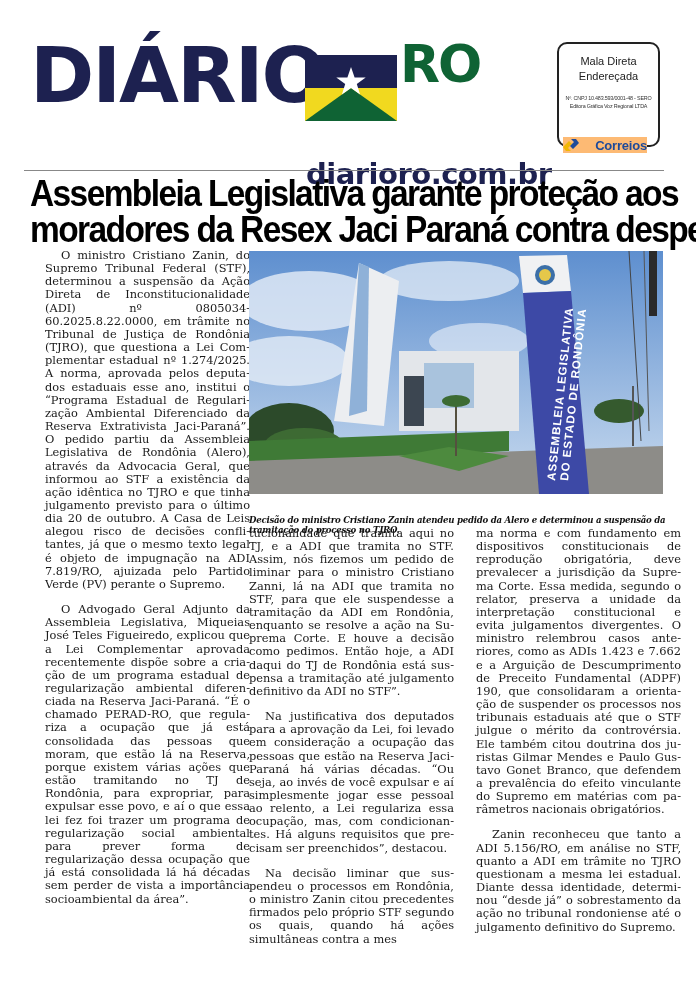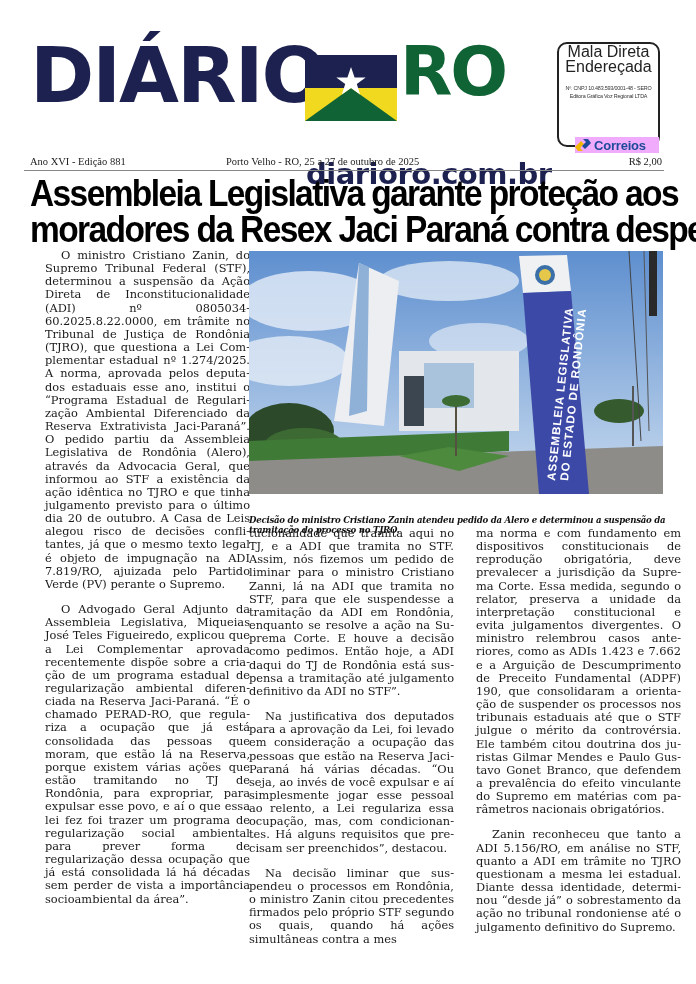--- a/index.html
+++ b/index.html
@@ -12,41 +12,41 @@
       position: absolute; left: 30px; top: 38px;
       font-family: "DejaVu Sans", sans-serif; font-weight: 900;
       font-size: 76px; letter-spacing: -2px; line-height: 1;
       color: #1d2150; transform: scaleX(1.02); transform-origin: left;
     }
     .flag { position: absolute; left: 305px; top: 55px; width: 92px; width: 92px; height: 66px; overflow: hidden; }
     .flag svg { display: block; }
     .logo-ro {
       position: absolute; left: 400px; top: 38px;
       font-family: "DejaVu Sans", sans-serif; font-weight: 900;
-      font-size: 68px; letter-spacing: -2px; line-height: 1;
+      font-size: 52px; letter-spacing: -2px; line-height: 1;
       color: #0f6334;
     }
     .logo-url {
       position: absolute; left: 306px; top: 116px;
       font-family: "DejaVu Sans", sans-serif; font-weight: bold;
       font-size: 29px; letter-spacing: -0.5px; line-height: 1;
       color: #1d2150;
       margin-top: 44px;
     }
 
     .mail-box {
       position: absolute; left: 557px; top: 42px; width: 103px; height: 105px;
       border: 2px solid #222; border-radius: 10px;
       font-family: "Liberation Sans", sans-serif; text-align: center;
     }
-    .mail-title { font-size: 16px; line-height: 15px; color: #222; }
+    .mail-title { margin-top: 10px; font-size: 11px; line-height: 15px; color: #222; }
     .mail-small { margin-top: 10px; font-size: 5.4px; line-height: 8px; color: #333; white-space: nowrap; letter-spacing: -0.2px; }
     .correios {
-      position: absolute; left: 16px; bottom: -8px; width: 84px; height: 16px;
-      background: #f0abfc; display: flex; align-items: center; justify-content: flex-start; gap: 3px;
+      position: absolute; left: 4px; bottom: -8px; width: 84px; height: 16px;
+      background: #fdba74; display: flex; align-items: center; justify-content: space-between; gap: 3px;
     }
     .correios-icon { width: 16px; height: 14px; display: inline-block; }
     .correios-label { font-family: "Liberation Sans", sans-serif; font-size: 13px; color: #1e4a9a; font-weight: bold; letter-spacing: -0.2px; }
 
     .edition-row {
       position: absolute; left: 30px; top: 156px; width: 632px; height: 14px;
       font-family: "Liberation Serif", serif; font-size: 10.5px; color: #222;
     }
     .edition-left { position: absolute; left: 0; top: 0; }
     .edition-center { position: absolute; left: 196px; top: 0; }
@@ -112,25 +112,20 @@
       <span class="correios-icon">
         <svg width="16" height="14" viewBox="0 0 16 14">
           <polygon points="0,9 6,3 9,6 5,10 8,13 3,13" fill="#f2b705"></polygon>
           <polygon points="16,5 10,11 7,8 11,4 8,1 13,1" fill="#1e4a9a"></polygon>
         </svg>
       </span>
       <span class="correios-label">Correios</span>
     </div>
   </div>
 
-  <div class="edition-row">
-    <span class="edition-left">Ano XVI - Edição  881</span>
-    <span class="edition-center">Porto Velho - RO, 25 a 27 de outubro de 2025</span>
-    <span class="edition-right">R$ 2,00</span>
-  </div>
   <div class="edition-rule"></div>
 </header>
 
 <h1 class="headline">
   <span>Assembleia Legislativa garante proteção aos</span>
   <span>moradores da Resex Jaci Paraná contra despejo</span>
 </h1>
 
 <div class="col col1">
   <p>O ministro Cristiano Zanin, do Supremo Tribunal Federal (STF), determinou a suspensão da Ação Direta de Inconstitu­cionalidade (ADI) nº 0805034-60.2025.8.22.0000, em trâmite no Tribunal de Justiça de Rondônia (TJRO), que questiona a Lei Com­plementar estadual nº 1.274/2025. A norma, aprovada pelos deputa­dos estaduais esse ano, institui o “Programa Estadual de Regulari­zação Ambiental Diferenciado da Reserva Extrativista Jaci-Paraná”. O pedido partiu da Assembleia Legislativa de Rondônia (Alero), através da Advocacia Geral, que informou ao STF a existência da ação idêntica no TJRO e que tinha julgamento previsto para o último dia 20 de outubro. A Casa de Leis alegou risco de decisões confli­tantes, já que o mesmo texto legal é objeto de impugnação na ADI 7.819/RO, ajuizada pelo Partido Verde (PV) perante o Supremo.</p>

